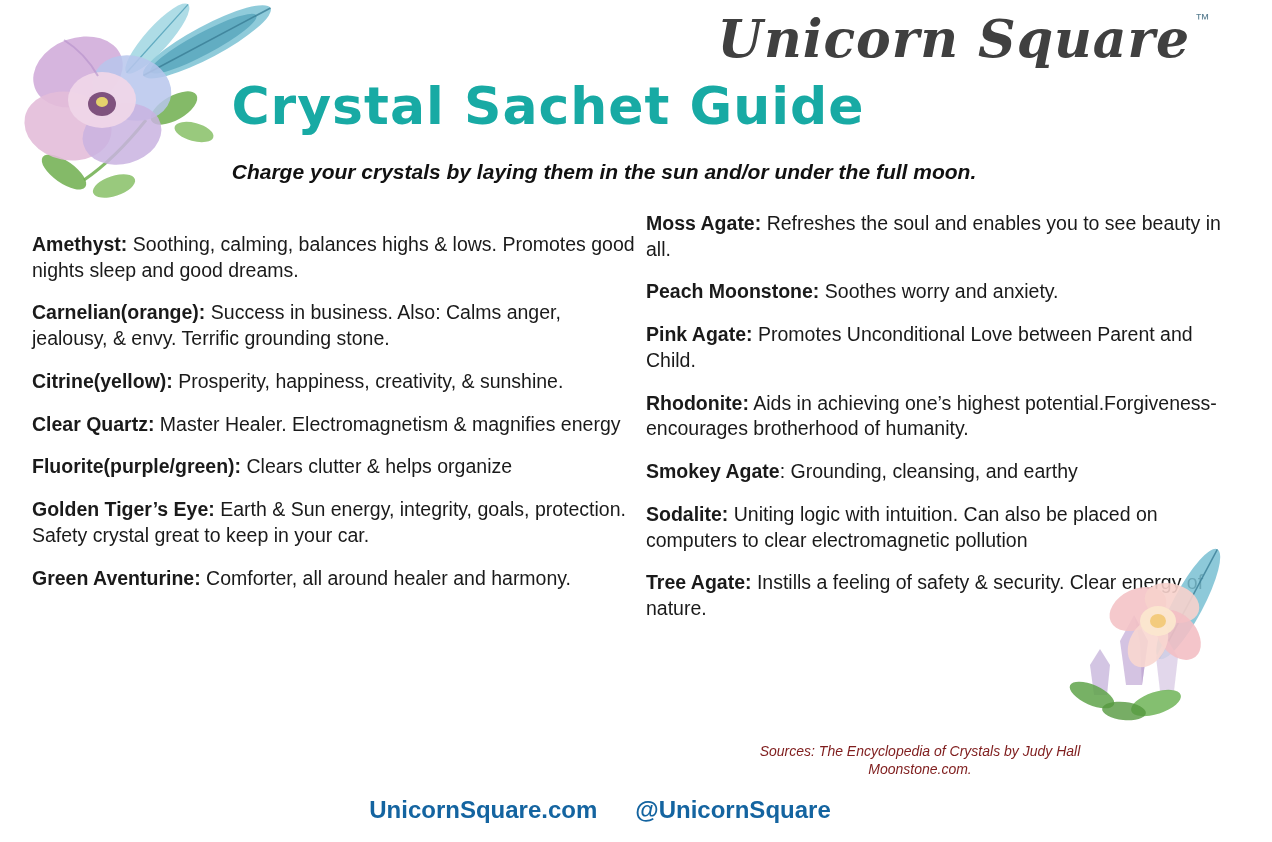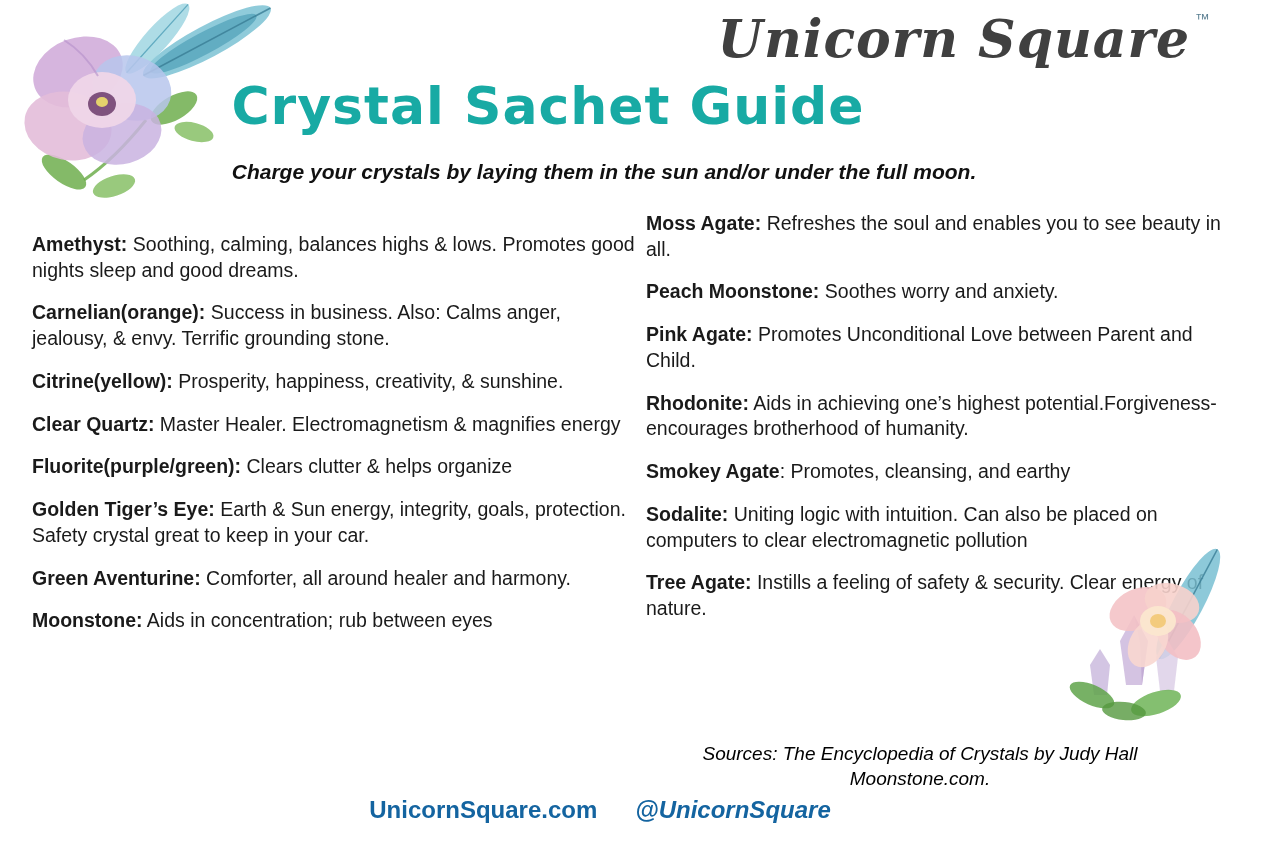--- a/index.html
+++ b/index.html
@@ -98,38 +98,37 @@
   }
 
   
   .sources {
     position: absolute;
     top: 742px;
     left: 620px;
     width: 600px;
     text-align: center;
     font-style: italic;
-    font-size: 19px;
-    color: #000000;
+    font-size: 14px;
+    color: #7f1d1d;
     line-height: 1.3;
   }
   .footer {
     position: absolute;
     top: 796px;
     left: 0;
     width: 1272px;
     text-align: center;
     font-weight: bold;
     font-size: 24px;
     color: #1464a0;
     transform: translateX(-36px);
   }
   .footer .handle {
     margin-left: 38px;
-    font-style: italic;
   }
 
   
   .art-topleft {
     position: absolute;
     top: 0;
     left: 6px;
     width: 300px;
     height: 210px;
     pointer-events: none;
@@ -200,40 +199,37 @@
     </div>
     <div class="entry">
       <span class="name">Fluorite(purple/green):</span><span> Clears clutter &amp; helps organize</span>
     </div>
     <div class="entry">
       <span class="name">Golden Tiger’s Eye:</span><span> Earth &amp; Sun energy, integrity, goals, protection. Safety crystal great to keep in your car.</span>
     </div>
     <div class="entry">
       <span class="name">Green Aventurine:</span><span> Comforter, all around healer and harmony.</span>
     </div>
-    <div class="entry">
-      <span class="name">Moonstone:</span><span> Aids in concentration; rub between eyes</span>
-    </div>
   </div>
 
   <div class="col col-right">
     <div class="entry">
       <span class="name">Moss Agate:</span><span> Refreshes the soul and enables you to see beauty in all.</span>
     </div>
     <div class="entry">
       <span class="name">Peach Moonstone:</span><span> Soothes worry and anxiety.</span>
     </div>
     <div class="entry">
       <span class="name">Pink Agate:</span><span> Promotes Unconditional Love between Parent and Child.</span>
     </div>
     <div class="entry">
       <span class="name">Rhodonite:</span><span> Aids in achieving one’s highest potential.Forgiveness- encourages brotherhood of humanity.</span>
     </div>
     <div class="entry">
-      <span class="name">Smokey Agate</span><span>: Promotes, cleansing, and earthy</span>
+      <span class="name">Smokey Agate</span><span>: Grounding, cleansing, and earthy</span>
     </div>
     <div class="entry">
       <span class="name">Sodalite:</span><span> Uniting logic with intuition. Can also be placed on computers to clear electromagnetic pollution</span>
     </div>
     <div class="entry">
       <span class="name">Tree Agate:</span><span> Instills a feeling of safety &amp; security. Clear energy of nature.</span>
     </div>
   </div>
 
   <div class="art-bottomright">

